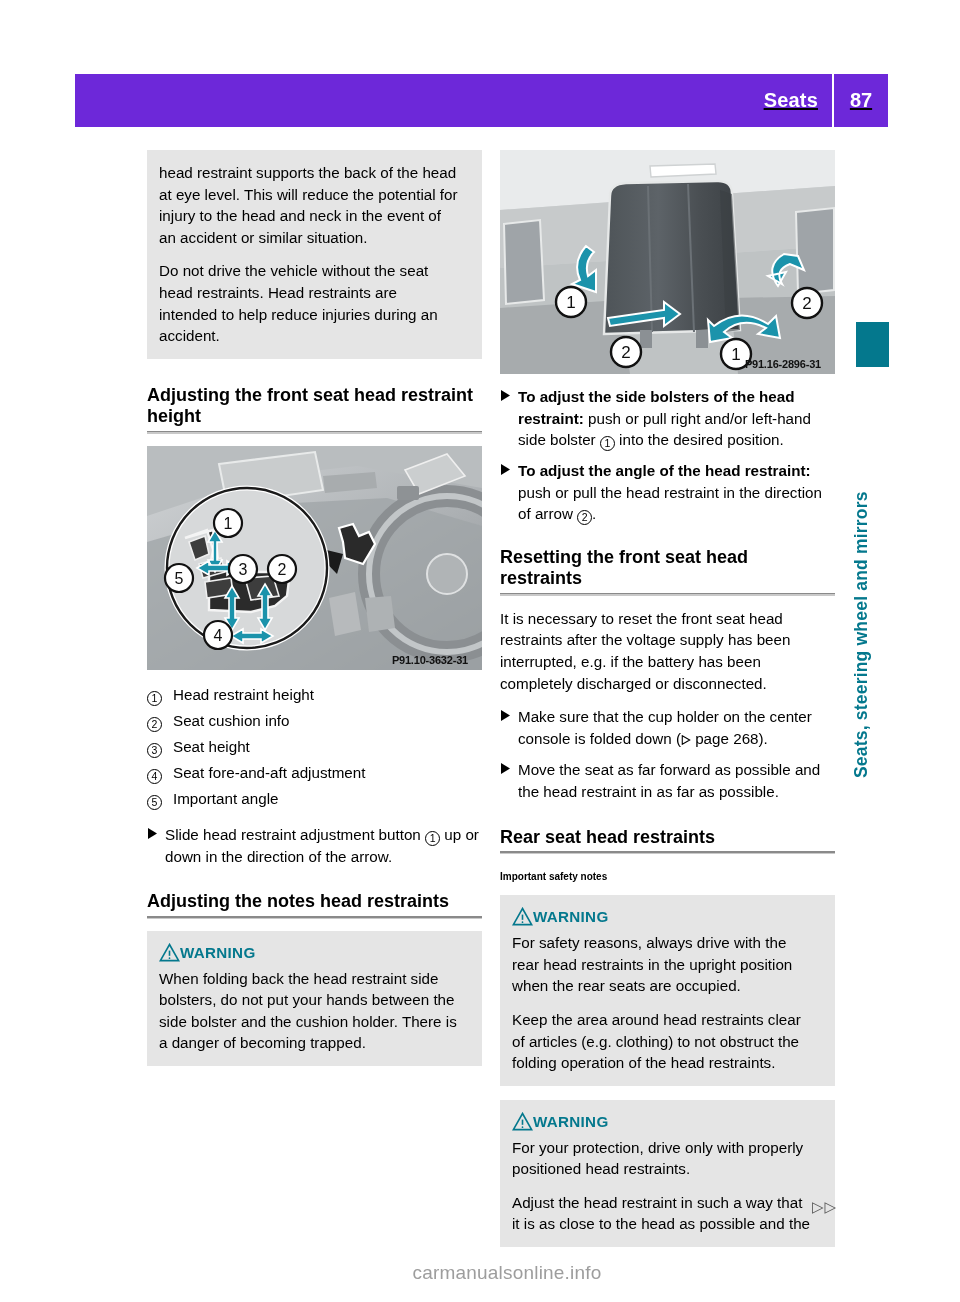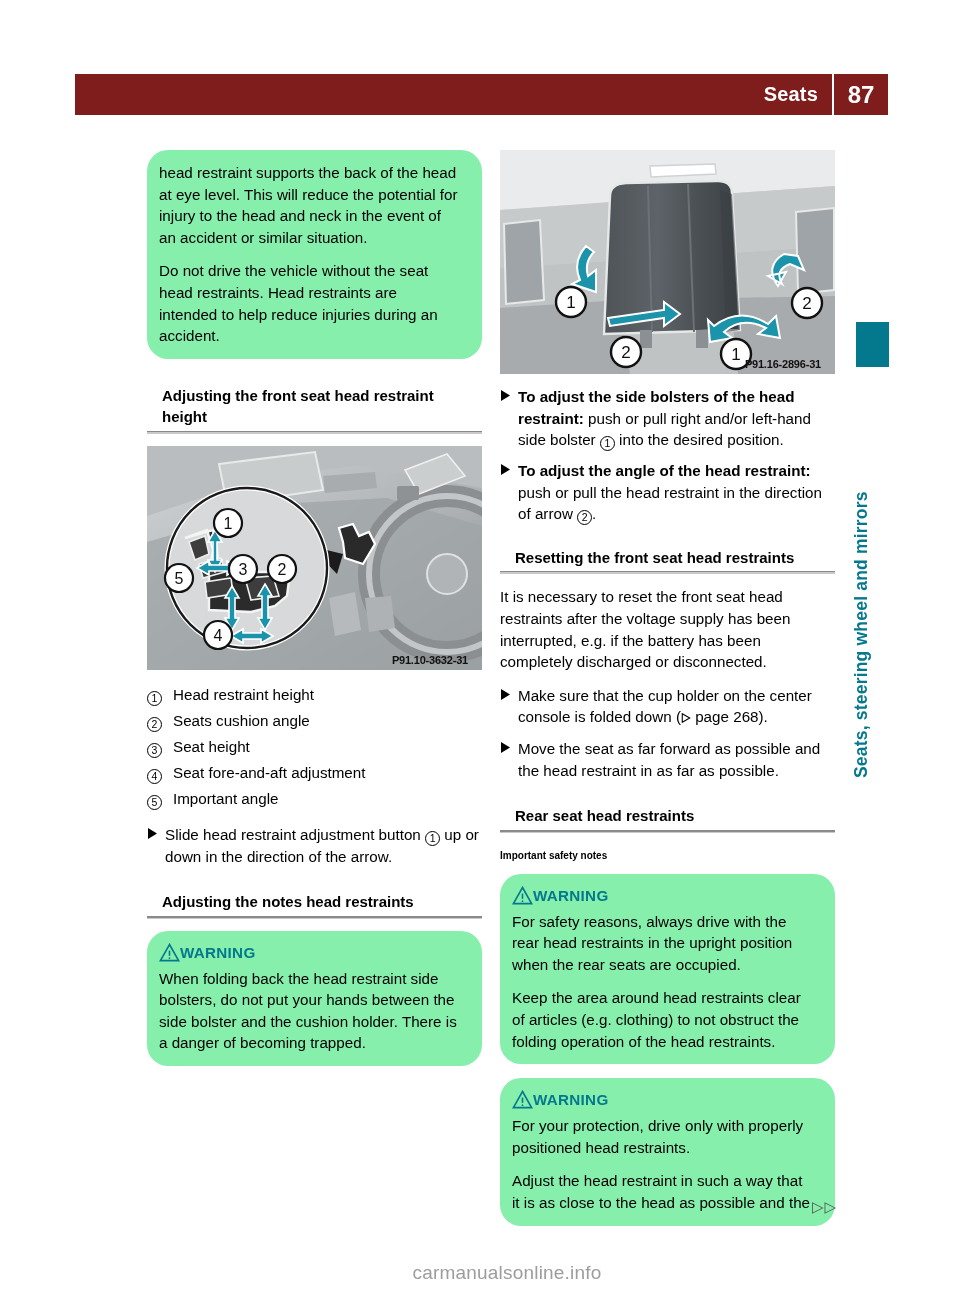--- a/index.html
+++ b/index.html
@@ -15,24 +15,25 @@
     color: #000000;
     overflow: hidden;
   }
 
   
   .header-bar {
     position: absolute;
     left: 75px;
     top: 74px;
     width: 813px;
-    height: 41px;
-    background: #7f1d1d;
+    height: 53px;
+    background: #6d28d9;
     display: flex;
     align-items: stretch;
+    text-decoration: underline;
   }
   .header-title-zone {
     flex: 1;
     display: flex;
     align-items: center;
     justify-content: flex-end;
     padding-right: 14px;
   }
   .header-title {
     color: #ffffff;
@@ -46,21 +47,21 @@
     margin: 0;
   }
   .header-page-zone {
     width: 54px;
     display: flex;
     align-items: center;
     justify-content: center;
   }
   .header-page {
     color: #ffffff;
-    font-size: 24px;
+    font-size: 20px;
     font-weight: bold;
   }
 
   
   .side-tab-square {
     position: absolute;
     left: 856px;
     top: 322px;
     width: 33px;
     height: 45px;
@@ -87,41 +88,40 @@
   .col {
     position: absolute;
     top: 150px;
     width: 335px;
   }
   .col-left { left: 147px; }
   .col-right { left: 500px; }
 
   
   .gray-box {
-    background: #86efac;
+    background: #e5e5e5;
     padding: 12px 24px 12px 12px;
     margin-bottom: 0;
-    border-radius: 21px;
   }
   .gray-box p {
     margin: 0 0 12px 0;
   }
   .gray-box p:last-child { margin-bottom: 0; }
 
   p.body, .body {
     font-size: 15.2px;
     line-height: 21.6px;
     margin: 0 0 12px 0;
   }
 
   h2.section-head {
-    font-size: 15px;
+    font-size: 18px;
     font-weight: bold;
     line-height: 21.5px;
-    margin: 0 0 3px 15px;
+    margin: 0 0 3px 0;
     padding: 0;
   }
   .head-rule {
     height: 3px;
     background: linear-gradient(to bottom, #8a8a8a 0%, #8a8a8a 50%, #c9c9c9 50%, #c9c9c9 100%);
     margin-bottom: 12px;
   }
   h3.sub-head {
     font-size: 10px;
     font-weight: bold;
@@ -350,21 +350,21 @@
 
   <div style="height:12px"></div>
 
   <ul class="legend">
     <li>
       <span class="marker"><span class="cnum">1</span></span>
       <span>Head restraint height</span>
     </li>
     <li>
       <span class="marker"><span class="cnum">2</span></span>
-      <span>Seats cushion angle</span>
+      <span>Seat cushion info</span>
     </li>
     <li>
       <span class="marker"><span class="cnum">3</span></span>
       <span>Seat height</span>
     </li>
     <li>
       <span class="marker"><span class="cnum">4</span></span>
       <span>Seat fore-and-aft adjustment</span>
     </li>
     <li>

